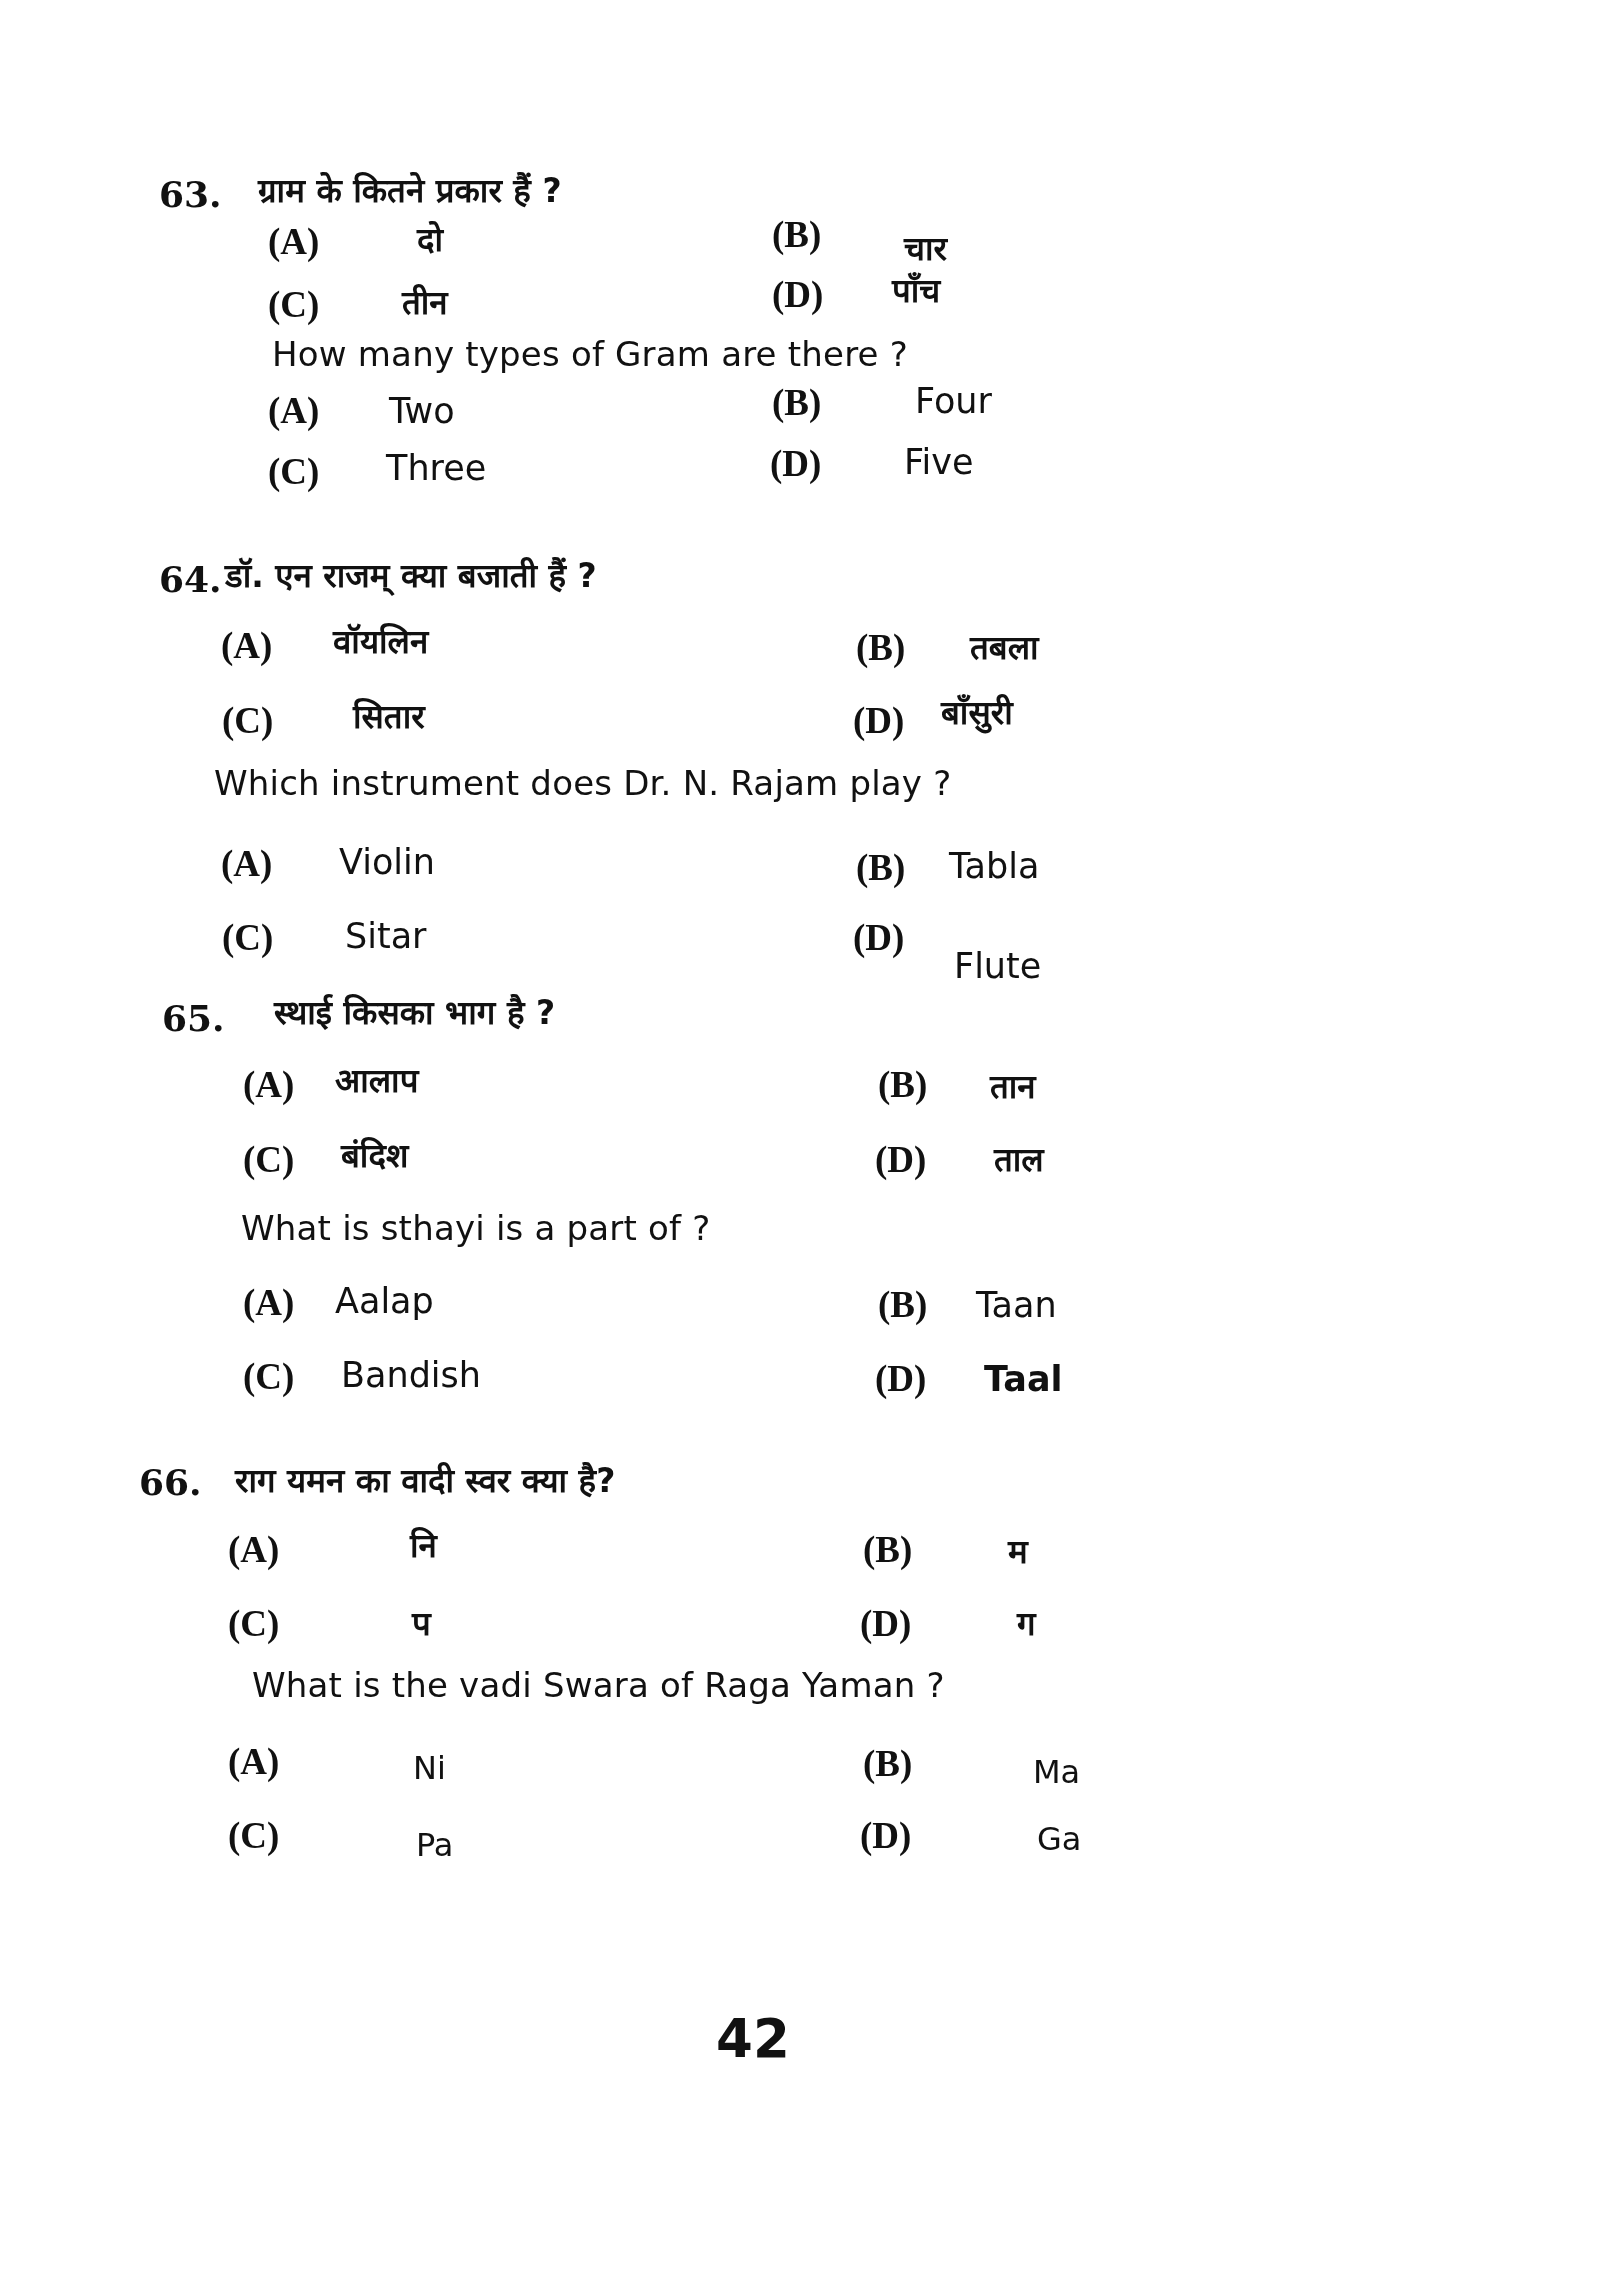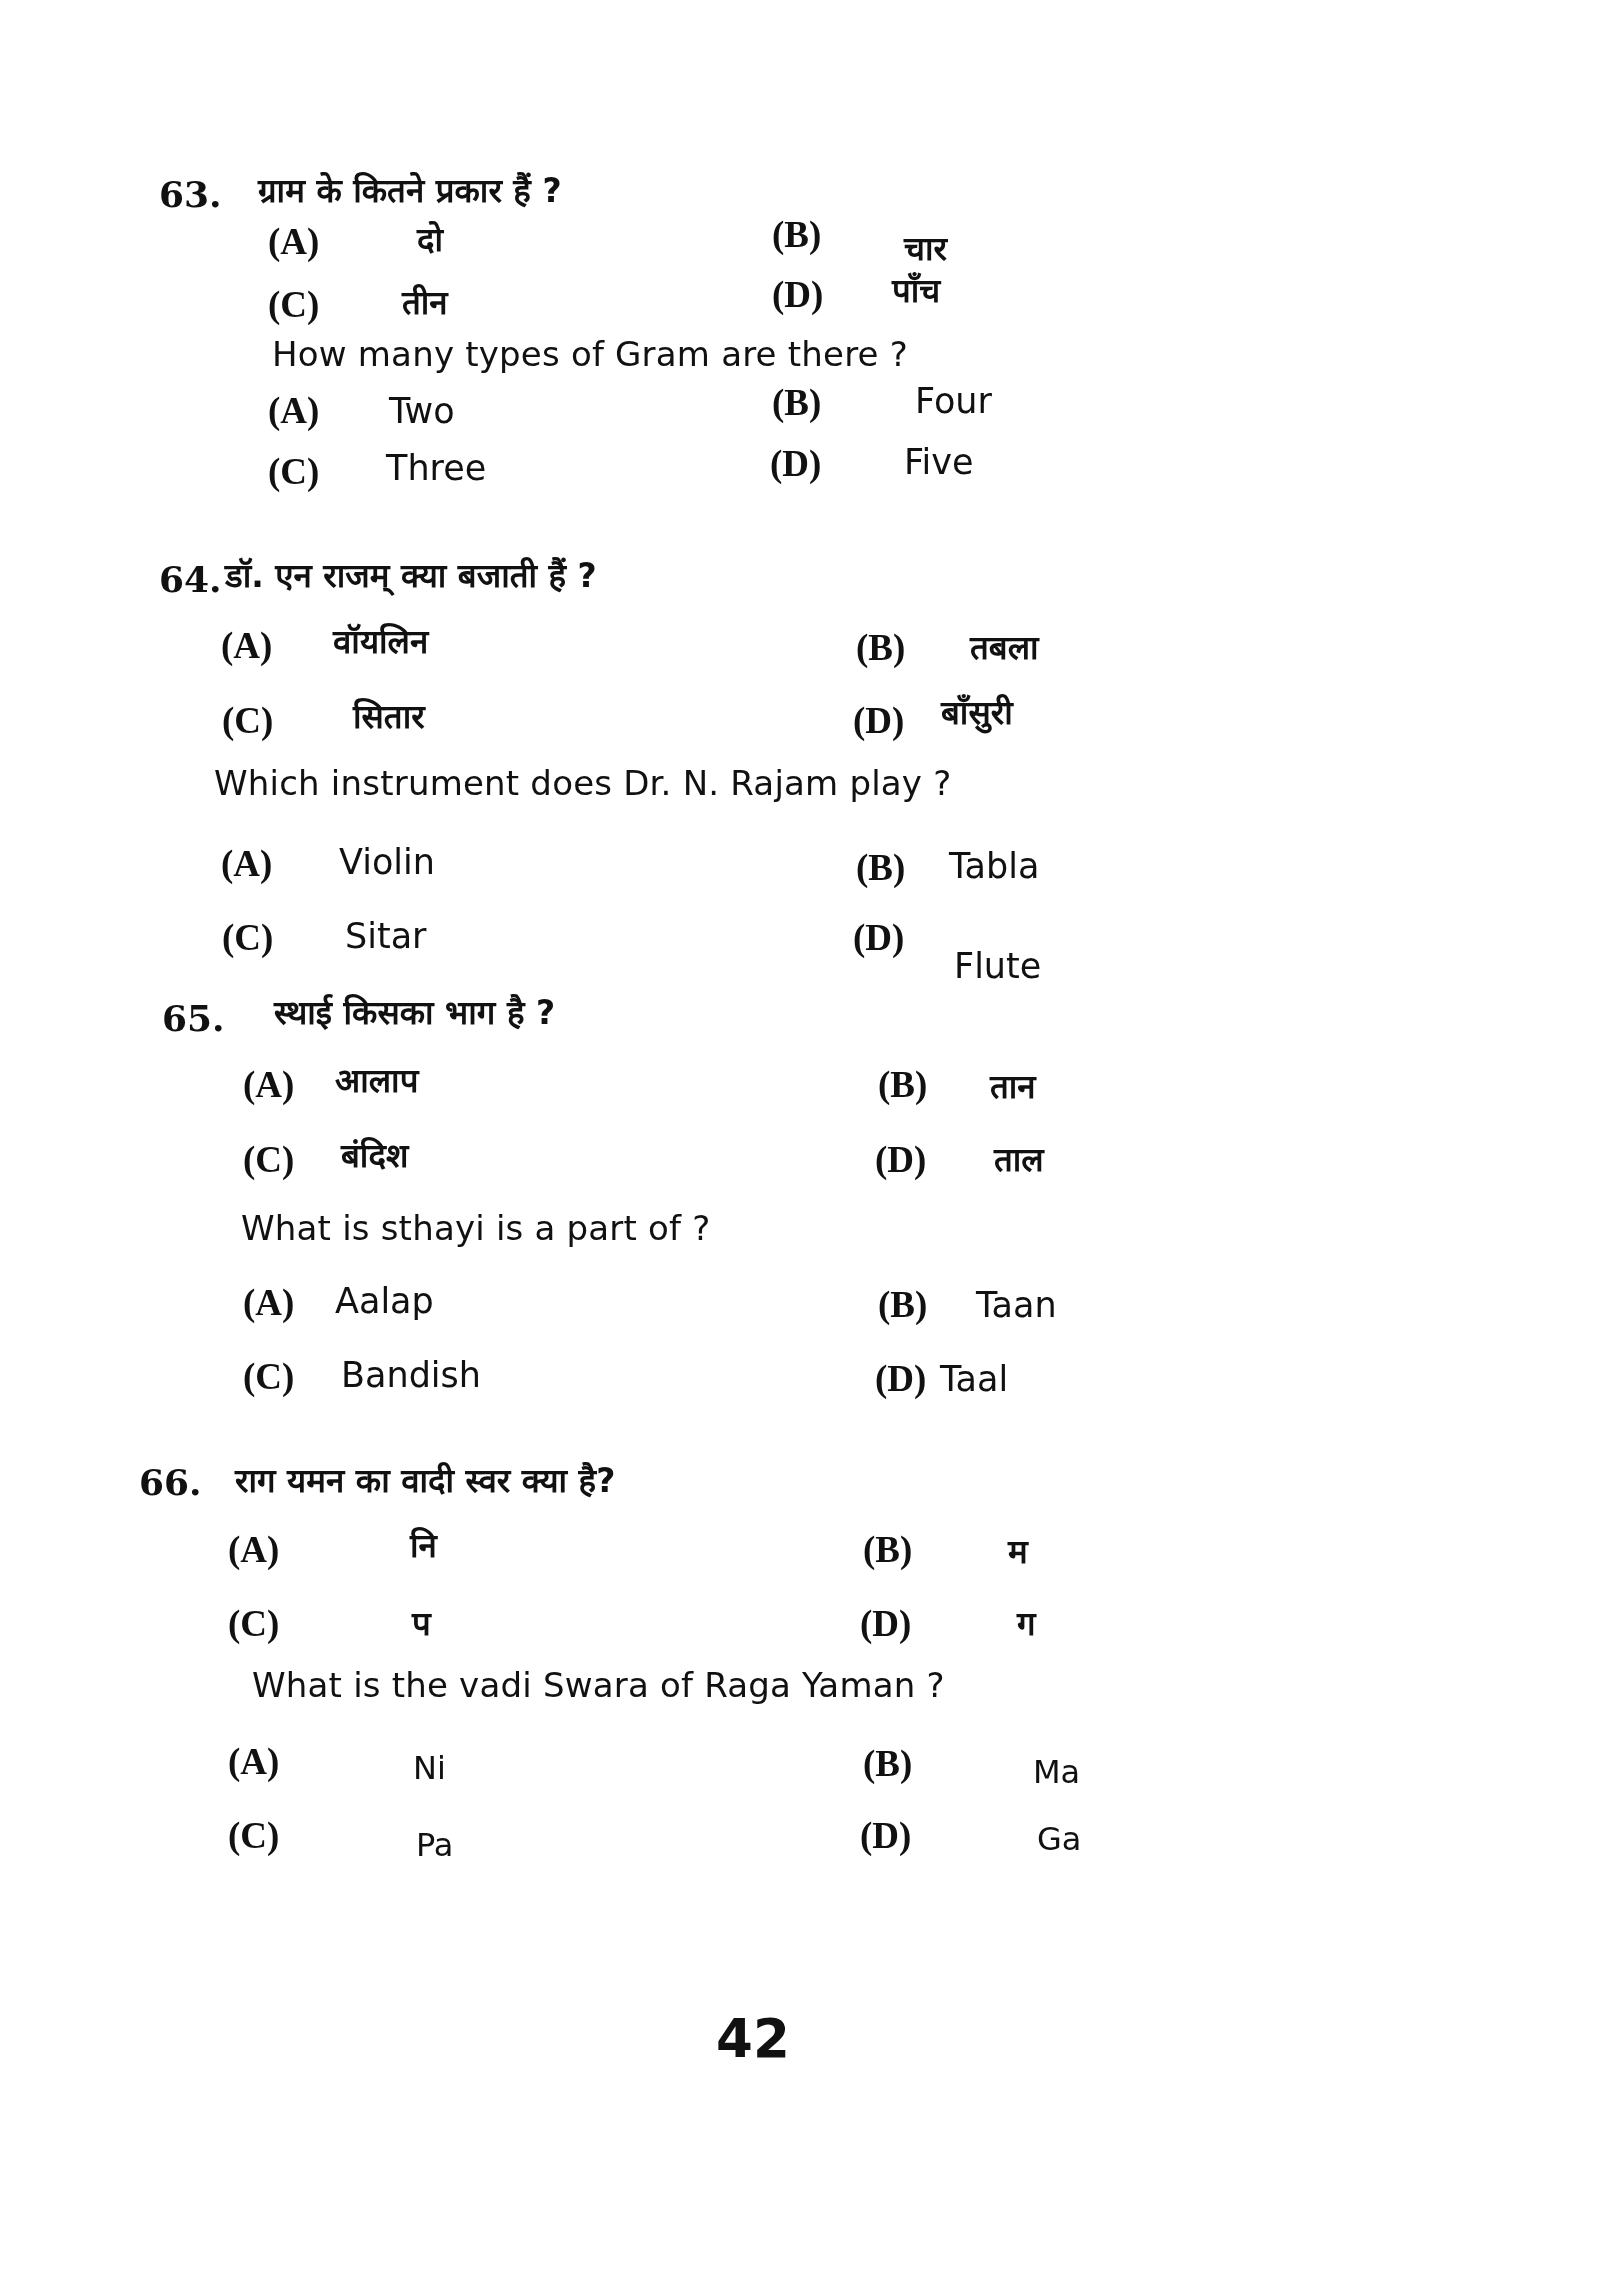--- a/index.html
+++ b/index.html
@@ -87,21 +87,21 @@
   <span class="abs en-q" style="left:241px; top:1211px;">What is sthayi is a part of  ?</span>
 
   <span class="abs opt-label" style="left:243px; top:1284px;">(A)</span>
   <span class="abs en-opt" style="left:335px; top:1284px;">Aalap</span>
   <span class="abs opt-label" style="left:878px; top:1286px;">(B)</span>
   <span class="abs en-opt" style="left:976px; top:1288px;">Taan</span>
 
   <span class="abs opt-label" style="left:243px; top:1358px;">(C)</span>
   <span class="abs en-opt" style="left:341px; top:1358px;">Bandish</span>
   <span class="abs opt-label" style="left:875px; top:1360px;">(D)</span>
-  <span class="abs en-opt" style="left:940px; top:1362px;">Taal</span>
+  <span class="abs en-opt" style="left:984px; top:1362px;font-weight:bold;">Taal</span>
 </div>
 
 <div>
   <span class="abs qnum" style="left:139px; top:1464px;">66.</span>
   <span class="abs hi" style="left:235px; top:1464px;">राग यमन का वादी स्वर क्या है?</span>
 
   <span class="abs opt-label" style="left:228px; top:1531px;">(A)</span>
   <span class="abs hi" style="left:410px; top:1529px;">नि</span>
   <span class="abs opt-label" style="left:863px; top:1531px;">(B)</span>
   <span class="abs hi" style="left:1008px; top:1535px;">म</span>

